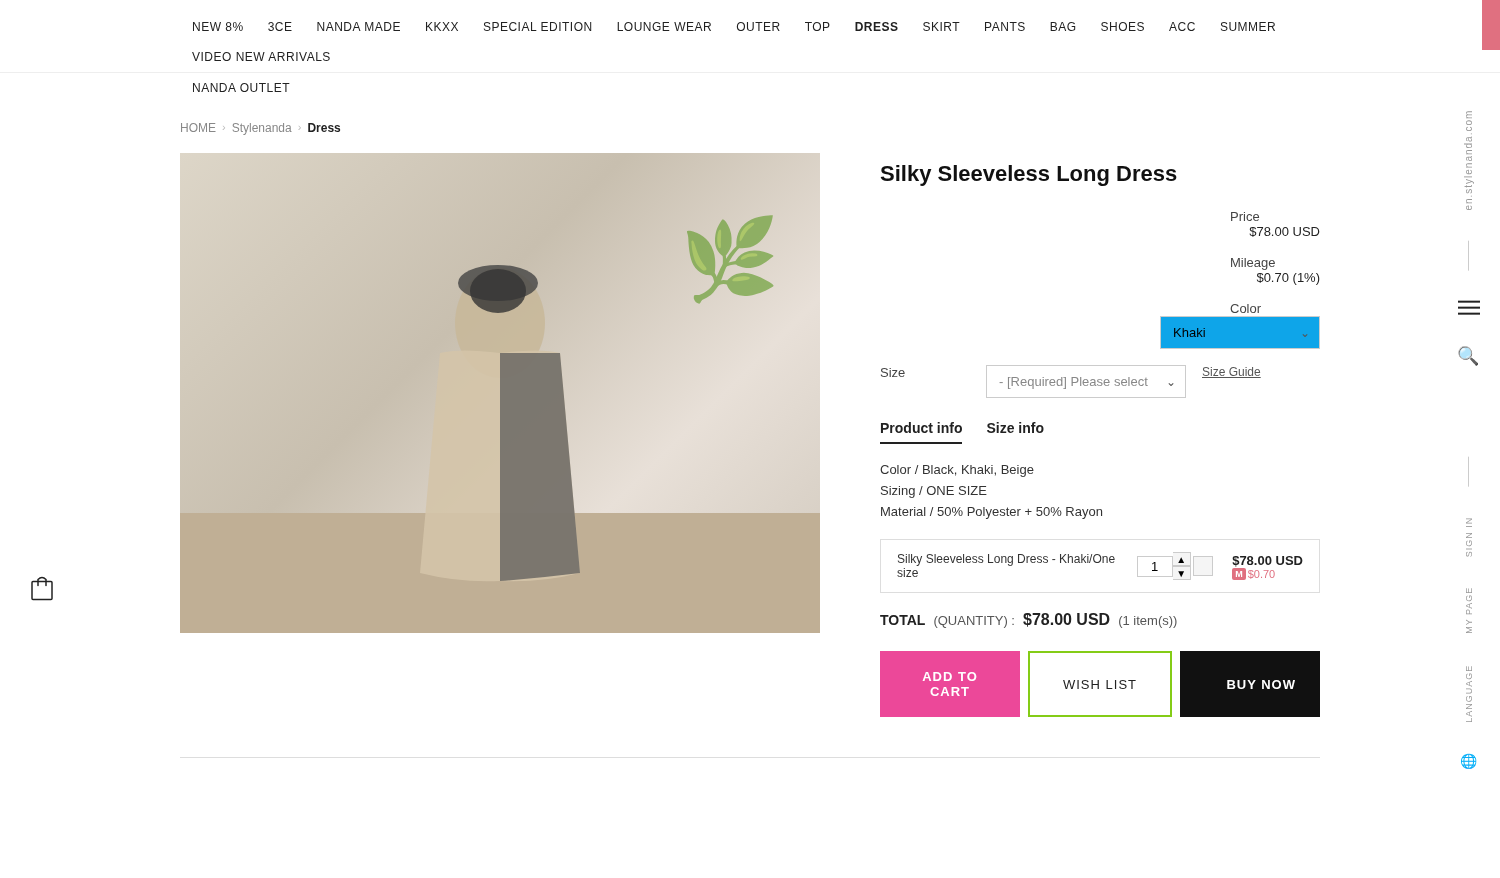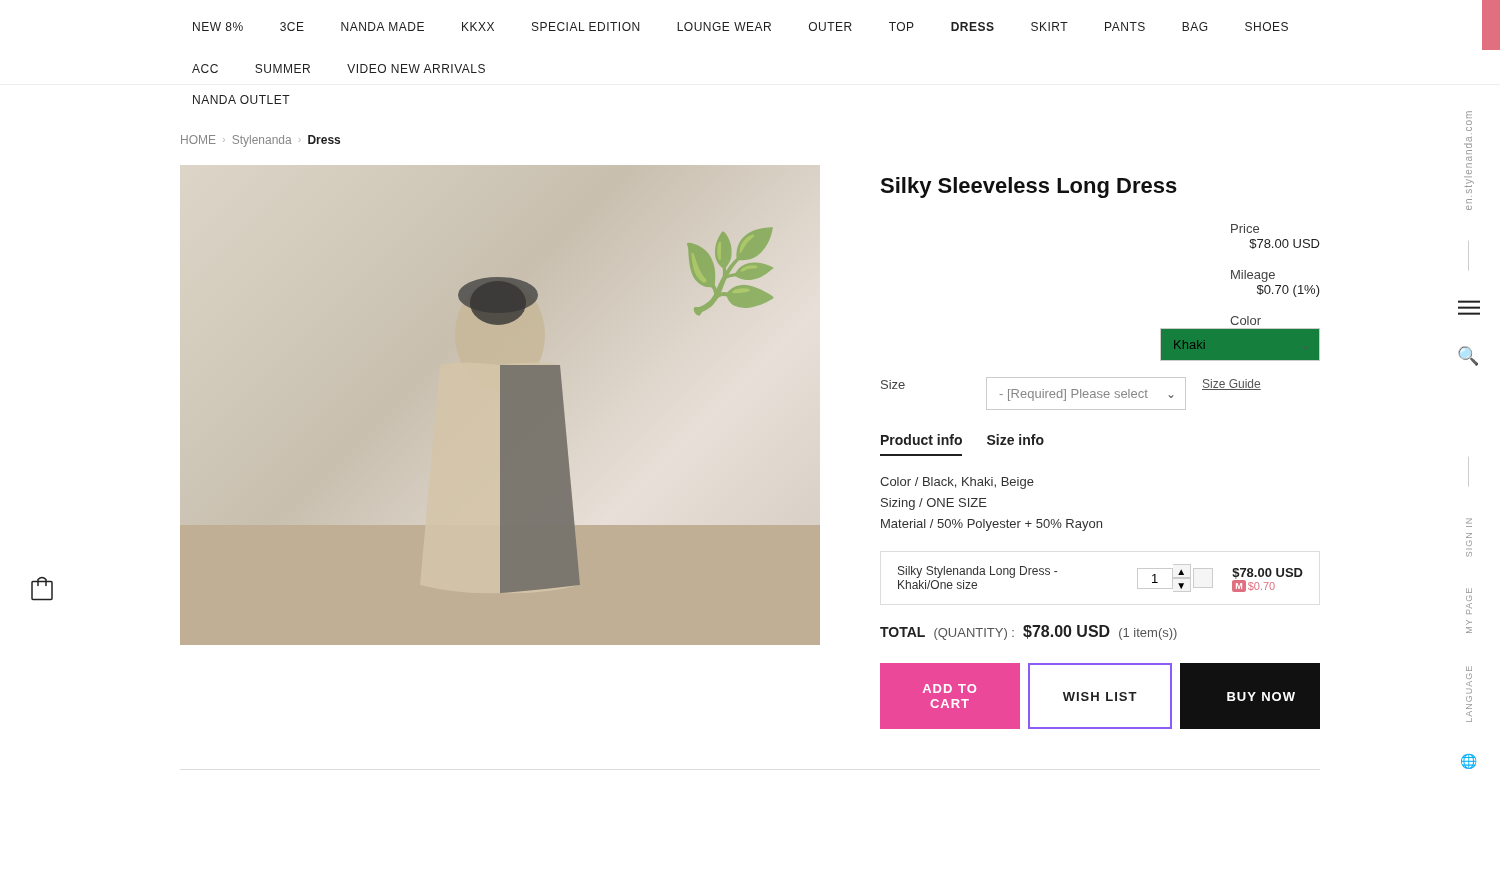--- a/index.html
+++ b/index.html
@@ -1,19 +1,19 @@
 <!DOCTYPE html>
 <html><head>
   <meta charset="utf-8">
   <style>
     * { margin: 0; padding: 0; box-sizing: border-box; }
     body { font-family: Arial, sans-serif; font-size: 13px; color: #222; background: #fff; width: 1500px; min-height: 878px; overflow-x: hidden; }
 
     
-    .top-nav { display: flex; flex-wrap: wrap; align-items: center; padding: 12px 180px 0 180px; border-bottom: 1px solid #eee; gap: 12px; }
+    .top-nav { display: flex; flex-wrap: wrap; align-items: center; padding: 12px 180px 0 180px; border-bottom: 1px solid #eee; gap: 0; }
     .top-nav a { text-decoration: none; color: #222; font-size: 12px; font-weight: 500; letter-spacing: 0.5px; padding: 8px 12px; display: inline-block; white-space: nowrap; }
     .top-nav a.active { font-weight: 800; }
     .nav-row2 { padding: 0 180px; display: flex; }
     .nav-row2 a { text-decoration: none; color: #222; font-size: 12px; font-weight: 500; letter-spacing: 0.5px; padding: 8px 12px; display: inline-block; }
 
     
     .sidebar-left { position: fixed; left: 30px; top: 50%; transform: translateY(-50%); display: flex; flex-direction: column; align-items: center; gap: 20px; z-index: 10; }
     .sidebar-right { position: fixed; right: 20px; top: 50%; transform: translateY(-50%); display: flex; flex-direction: column; align-items: center; gap: 30px; z-index: 10; }
     .site-label { writing-mode: vertical-rl; text-orientation: mixed; font-size: 10px; color: #999; letter-spacing: 1px; transform: rotate(180deg); }
     .hamburger-icon { display: flex; flex-direction: column; gap: 4px; cursor: pointer; }
@@ -42,21 +42,21 @@
     
     .product-details { flex: 1; padding-top: 8px; }
     .product-title { font-size: 22px; font-weight: 700; margin-bottom: 22px; color: #111; }
 
     .detail-row { display: flex; align-items: flex-end; margin-bottom: 16px; gap: 0; flex-direction: column; }
     .detail-label { width: 90px; font-size: 13px; color: #444; font-weight: 500; flex-shrink: 0; }
     .detail-value { font-size: 13px; color: #222; }
 
     
     .color-select-wrapper { position: relative; display: inline-block; }
-    .color-select { appearance: none; border: 1px solid #ccc; padding: 8px 36px 8px 12px; font-size: 13px; background: #15803d; cursor: pointer; width: 160px; outline: none; }
+    .color-select { appearance: none; border: 1px solid #ccc; padding: 8px 36px 8px 12px; font-size: 13px; background: #0ea5e9; cursor: pointer; width: 160px; outline: none; }
     .select-arrow { position: absolute; right: 10px; top: 50%; transform: translateY(-50%); pointer-events: none; font-size: 12px; color: #555; }
 
     
     .size-row { display: flex; align-items: flex-start; gap: 16px; margin-bottom: 16px; }
     .size-select-wrapper { position: relative; display: inline-block; }
     .size-select { appearance: none; border: 1px solid #ccc; padding: 8px 36px 8px 12px; font-size: 13px; background: #fff; cursor: pointer; width: 200px; outline: none; color: #888; }
     .size-guide-btn { font-size: 12px; color: #555; text-decoration: underline; cursor: pointer; background: none; border: none; }
 
     
     .tab-row { display: flex; gap: 0; margin-bottom: 18px; margin-top: 10px; }
@@ -81,21 +81,21 @@
     
     .total-row { display: flex; align-items: center; gap: 8px; margin-bottom: 22px; }
     .total-label { font-size: 14px; font-weight: 700; }
     .total-qty-label { font-size: 13px; color: #555; }
     .total-price { font-size: 16px; font-weight: 800; color: #222; }
     .total-items { font-size: 13px; color: #555; }
 
     
     .action-buttons { display: flex; gap: 8px; }
     .btn-add-cart { background: #ec4899; color: #fff; border: none; padding: 18px 24px; font-size: 13px; font-weight: 700; letter-spacing: 1px; cursor: pointer; flex: 1; }
-    .btn-wish-list { background: #fff; color: #222; border: 2px solid #8b5cf6; padding: 18px 24px; font-size: 13px; font-weight: 700; letter-spacing: 1px; cursor: pointer; flex: 1; }
+    .btn-wish-list { background: #fff; color: #222; border: 2px solid #84cc16; padding: 18px 24px; font-size: 13px; font-weight: 400; letter-spacing: 1px; cursor: pointer; flex: 1; }
     .btn-buy-now { background: #111; color: #fff; border: none; padding: 18px 24px; font-size: 13px; font-weight: 700; letter-spacing: 1px; cursor: pointer; flex: 1; text-align: right; }
 
     
     .footer-divider { border: none; border-top: 1px solid #ddd; margin: 40px 180px 0 180px; }
 
     
     .fake-product-img {
       width: 640px;
       height: 480px;
       background: linear-gradient(135deg, #ddd6c8 0%, #c8bfaf 40%, #e8e0d8 70%, #d0c8bc 100%);
@@ -239,21 +239,21 @@
         <button class="tab-btn">Size info</button>
       </div>
 
     <div class="product-info-section">
       <p class="info-line">Color / Black, Khaki, Beige</p>
       <p class="info-line">Sizing / ONE SIZE</p>
       <p class="info-line">Material / 50% Polyester + 50% Rayon</p>
     </div>
 
     <div class="order-summary-row">
-      <span class="order-item-name">Silky Stylenanda Long Dress - Khaki/One size</span>
+      <span class="order-item-name">Silky Sleeveless Long Dress - Khaki/One size</span>
       <div class="qty-control">
         <input type="text" class="qty-input" id="qty-input" value="1" style="">
         <div class="qty-btn-group">
           <button class="qty-btn">▲</button>
           <button class="qty-btn">▼</button>
         </div>
         <span style="display:inline-block;width:20px;height:20px;border:1px solid #ccc;background:#f5f5f5;margin-left:2px;cursor:pointer;"></span>
       </div>
       <div style="text-align:right;">
         <div class="order-item-price">$78.00 USD</div>

